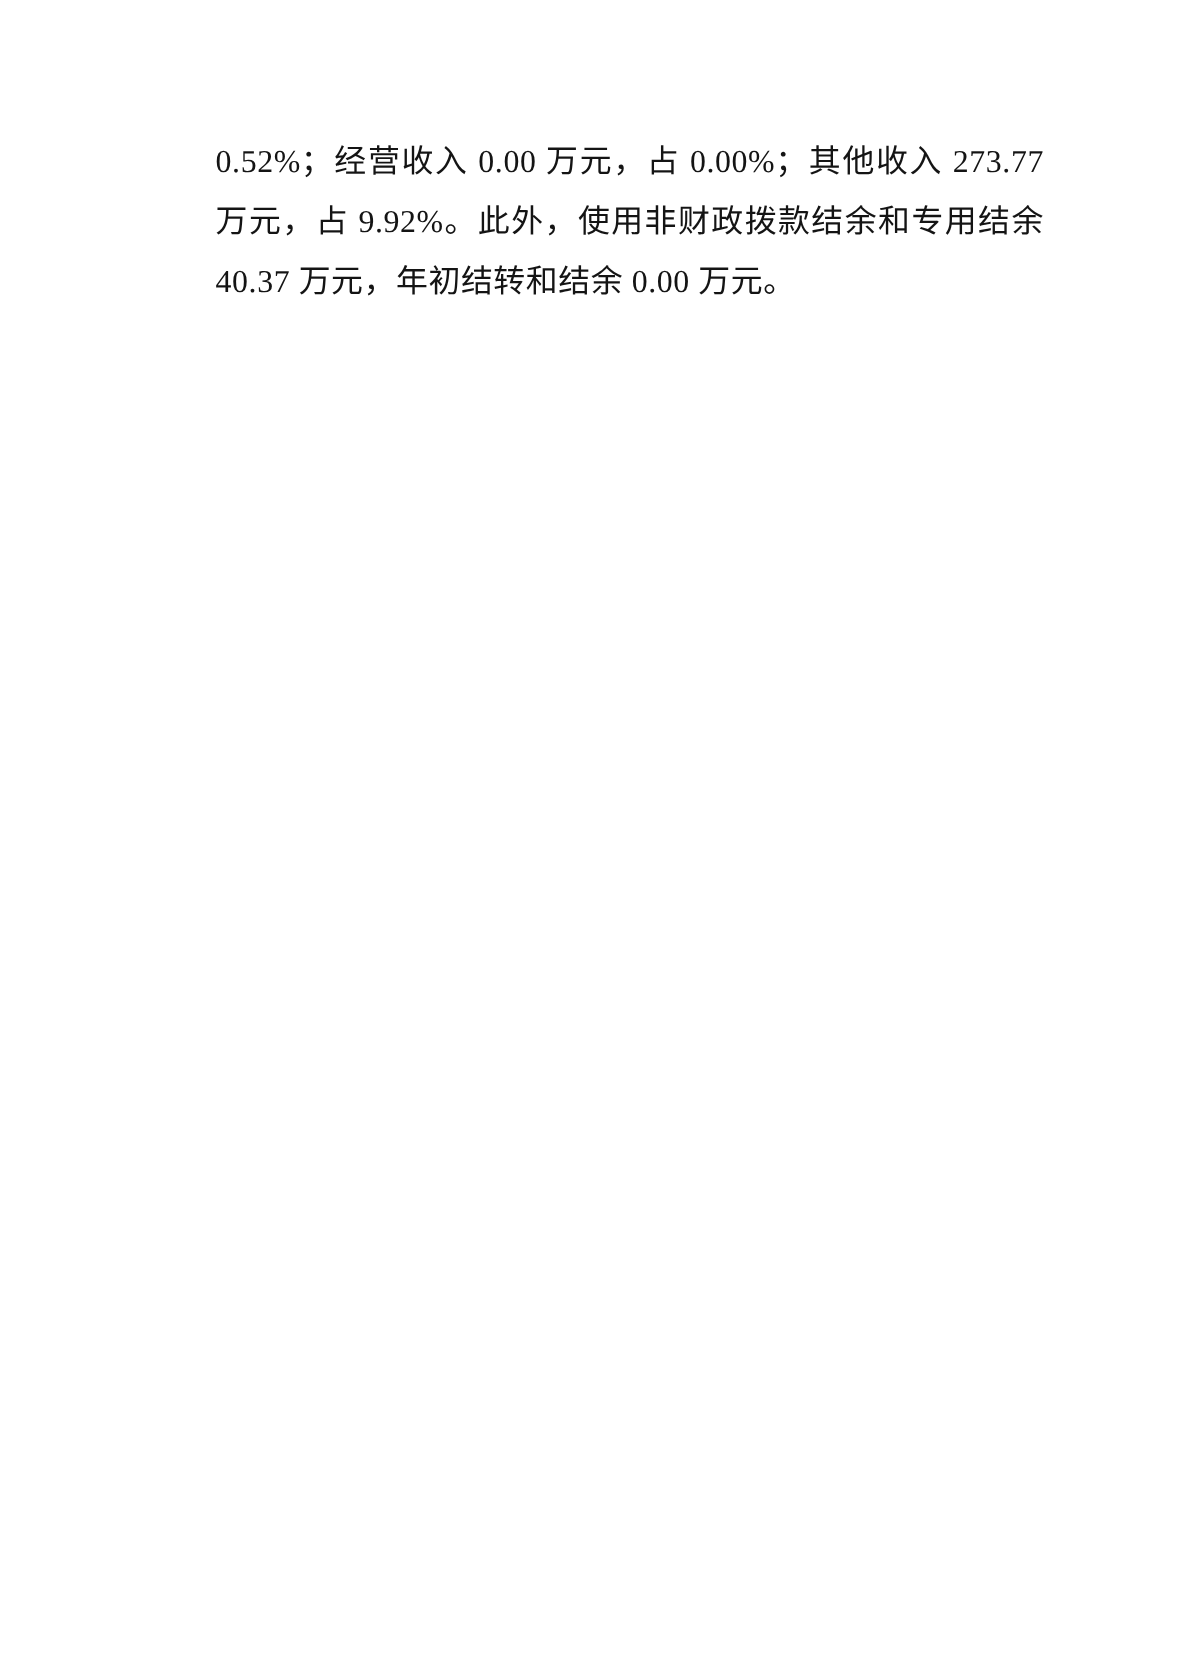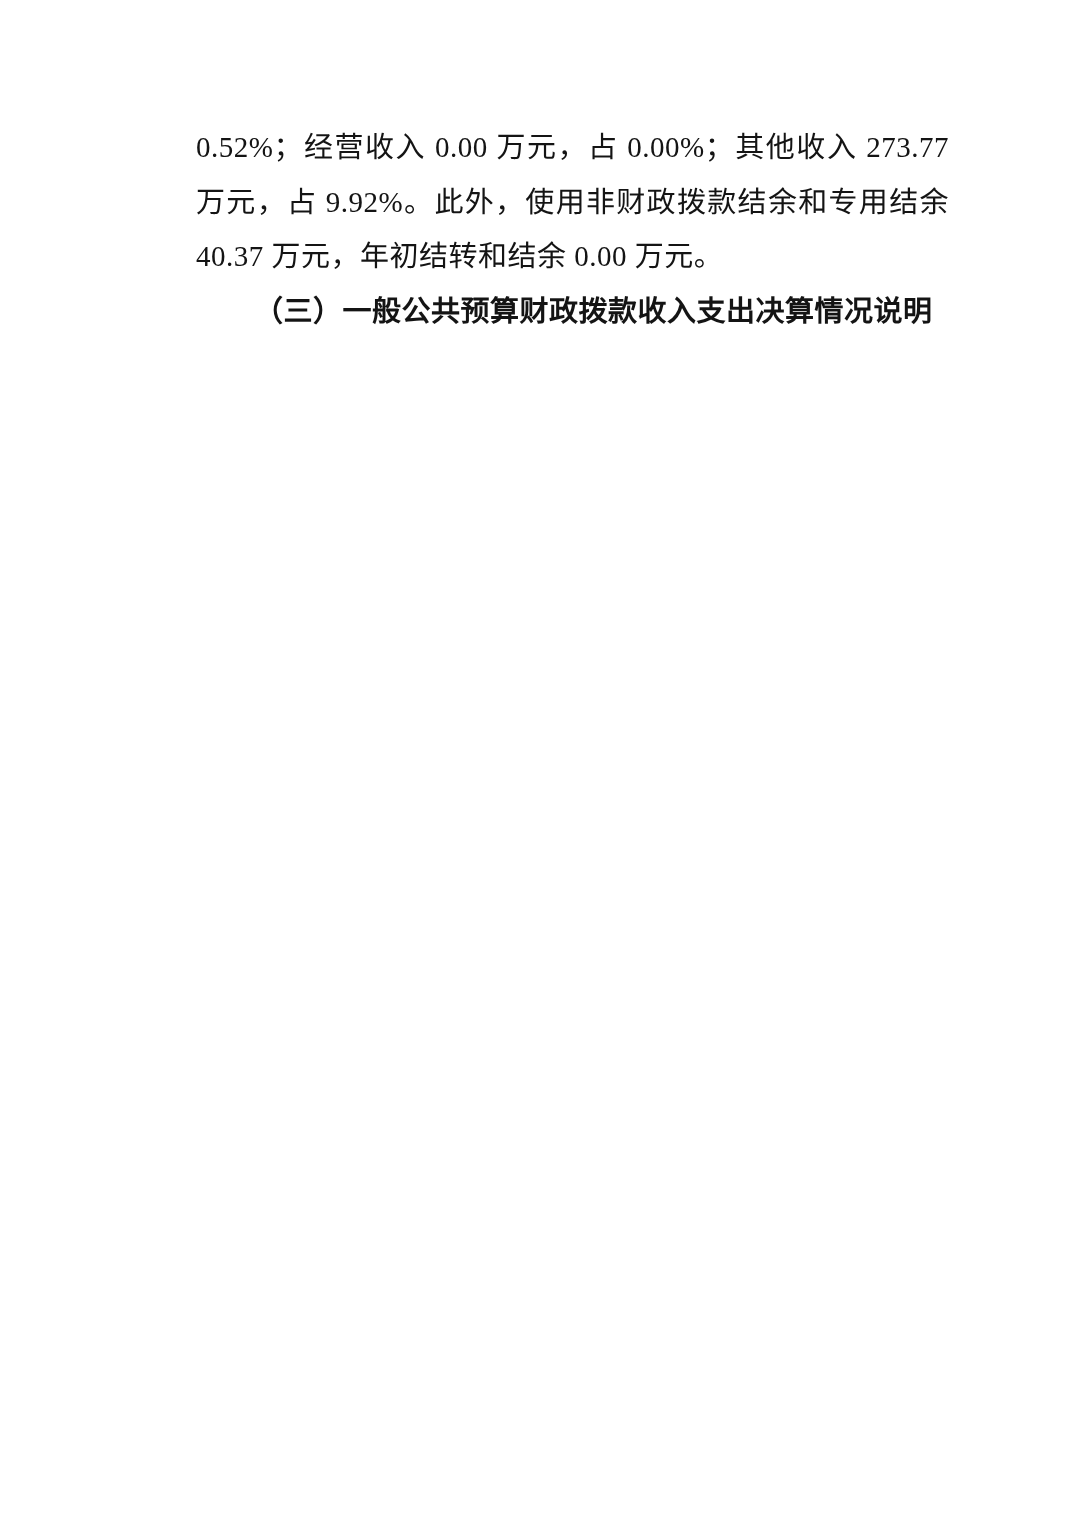--- a/index.html
+++ b/index.html
@@ -42,15 +42,14 @@
     font-weight: bold;
   }
 </style>
 </head>
 <body>
 
 <div class="doc-page">
   <div class="text-block">
 
   <p class="para"><span class="normal-run">0.52%；经营收入 0.00 万元，占 0.00%；其他收入 273.77 万元，占 9.92%。此外，使用非财政拨款结余和专用结余 40.37 万元，年初结转和结余 0.00 万元。</span></p>
-      <p class="para indent heading"><span class="bold-run">（三）一般公共预算财政拨款收入支出决算情况说明</span></p>
     </div>
 </div>
 
 </body></html>

